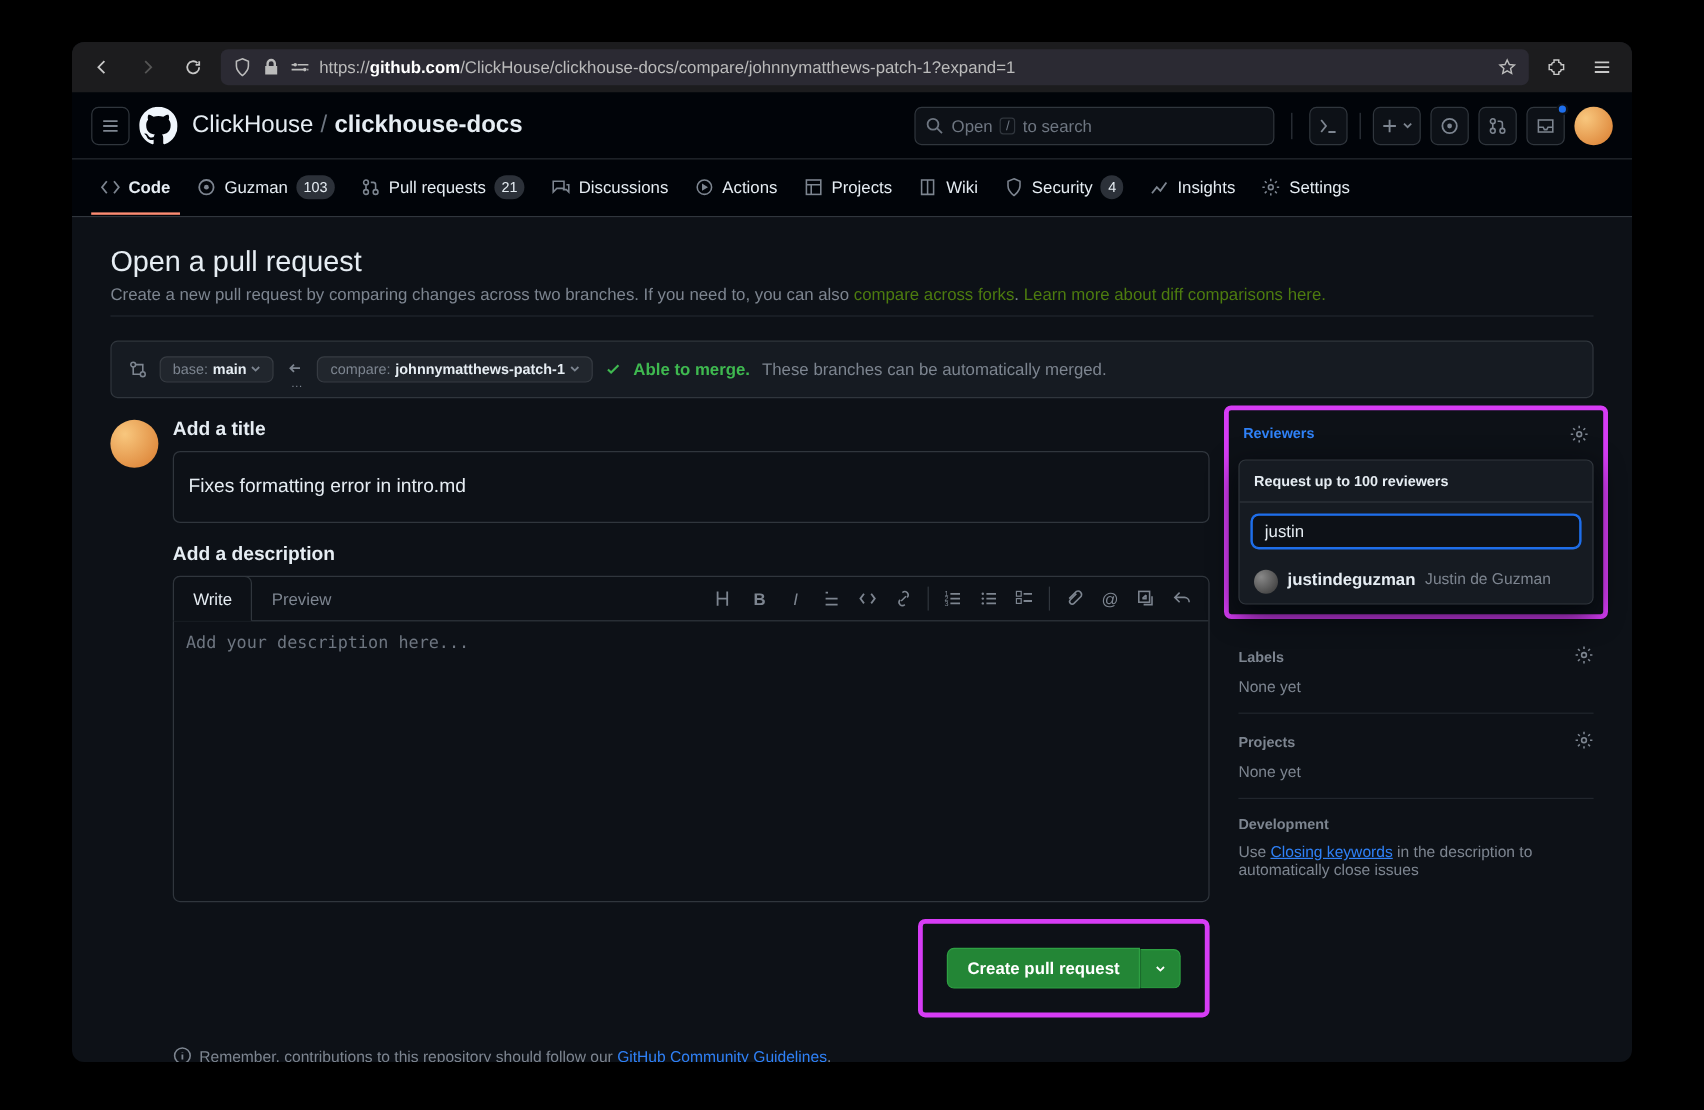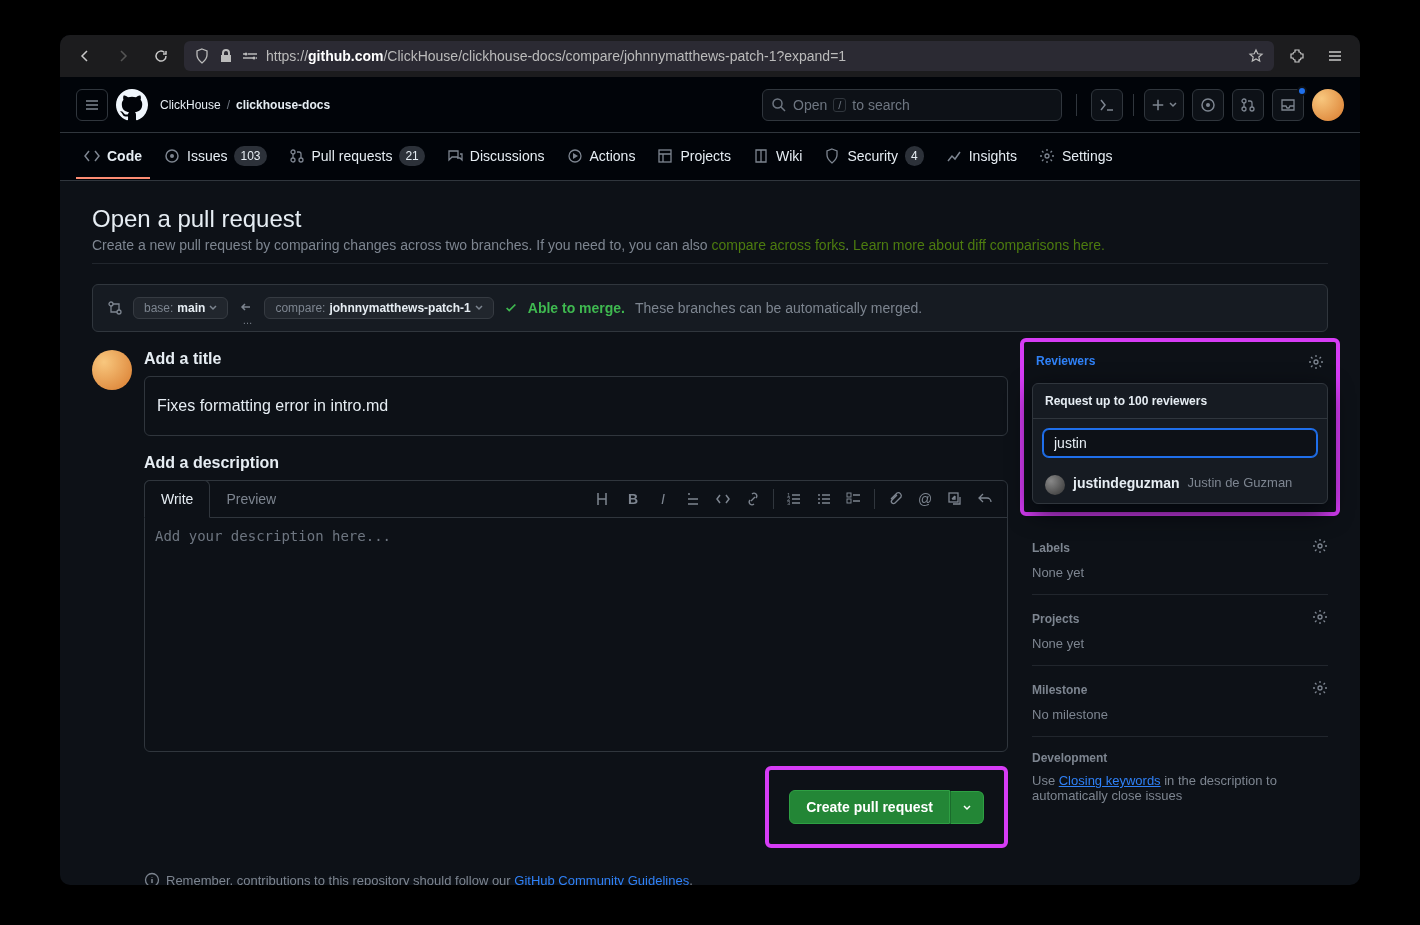--- a/index.html
+++ b/index.html
@@ -12,21 +12,21 @@
 .nav-btn { width:30px; height:30px; display:flex; align-items:center; justify-content:center; color:#c8c8c8; border-radius:6px; cursor:pointer;}
 .nav-btn.dim { color:#555;}
 .url-pill { flex:1; background:#2b2a33; border-radius:6px; height:30px; display:flex; align-items:center; padding:0 10px; gap:8px; color:#bbb;}
 .url-txt { color:#bbb; font-size:14px; white-space:nowrap; overflow:hidden;}
 .url-txt .host { color:#fff; font-weight:600;}
 .icon-sm svg { width:16px; height:16px; display:block;}
 
 .gh-header { background:#010409; height:56px; display:flex; align-items:center; padding:0 16px; gap:8px; border-bottom:1px solid #30363d;}
 .hamburger { width:32px; height:32px; border:1px solid #30363d; border-radius:6px; display:flex; align-items:center; justify-content:center; color:#7d8590;}
 .gh-logo { color:#f0f6fc; width:32px; height:32px;}
-.breadcrumb { color:#e6edf3; display:flex; align-items:center; gap:6px; font-size:12px; margin-left:4px;}
+.breadcrumb { color:#e6edf3; display:flex; align-items:center; gap:6px; font-size:20px; margin-left:4px;}
 .breadcrumb .sep { color:#6e7681;}
 .bc-main { font-weight:600;}
 .spacer { flex:1;}
 .search-box { width:300px; height:32px; background:#0d1117; border:1px solid #30363d; border-radius:6px; display:flex; align-items:center; padding:0 8px; gap:6px; color:#6e7681;}
 .kbd { border:1px solid #30363d; border-radius:3px; padding:0 4px; font-size:11px; color:#6e7681;}
 .hbtn { height:32px; min-width:32px; border:1px solid #30363d; border-radius:6px; background:#0d1117; display:flex; align-items:center; justify-content:center; color:#7d8590; padding:0 6px; gap:4px;}
 .avatar { width:32px; height:32px; border-radius:50%; background: radial-gradient(circle at 30% 30%, #f8c77e, #d97b2e); position:relative;}
 .dot { width:10px; height:10px; background:#1f6feb; border-radius:50%; position:absolute; top:-2px; right:-2px; border:2px solid #010409;}
 
 .tabs { background:#010409; height:48px; display:flex; align-items:center; padding:0 16px; gap:6px; border-bottom:1px solid #30363d;}
@@ -213,21 +213,21 @@
         <svg viewBox="0 0 16 16">
           <path d="M5 3L1 8l4 5M11 3l4 5-4 5" stroke="currentColor" fill="none" stroke-width="1.5"></path>
         </svg>
         <span>Code</span>
       </div>
     <div class="tab">
         <svg viewBox="0 0 16 16">
           <circle cx="8" cy="8" r="6" stroke="currentColor" fill="none" stroke-width="1.5"></circle>
           <circle cx="8" cy="8" r="2"></circle>
         </svg>
-        <span>Issues</span>
+        <span>Guzman</span>
         <span class="counter">103</span>
       </div>
     <div class="tab">
         <svg viewBox="0 0 16 16">
           <circle cx="4" cy="4" r="2" stroke="currentColor" fill="none" stroke-width="1.3"></circle>
           <circle cx="4" cy="12" r="2" stroke="currentColor" fill="none" stroke-width="1.3"></circle>
           <circle cx="12" cy="12" r="2" stroke="currentColor" fill="none" stroke-width="1.3"></circle>
           <path d="M4 6v4M12 10V6a2 2 0 00-2-2H8" stroke="currentColor" fill="none" stroke-width="1.3"></path>
         </svg>
         <span>Pull requests</span>
@@ -461,30 +461,20 @@
         <div class="side-section">
           <div class="side-head">
               <span>Projects</span>
               <span><svg viewBox="0 0 16 16" width="16" height="16">
                   <circle cx="8" cy="8" r="2" stroke="currentColor" fill="none" stroke-width="1.3"></circle>
                   <path d="M8 1v2M8 13v2M1 8h2M13 8h2M3 3l1.5 1.5M11.5 11.5L13 13M13 3l-1.5 1.5M4.5 11.5L3 13" stroke="currentColor" stroke-width="1.3"></path>
                 </svg></span>
             </div>
           <div class="side-body">None yet</div>
         </div>
-        <div class="side-section">
-          <div class="side-head">
-              <span>Milestone</span>
-              <span><svg viewBox="0 0 16 16" width="16" height="16">
-                  <circle cx="8" cy="8" r="2" stroke="currentColor" fill="none" stroke-width="1.3"></circle>
-                  <path d="M8 1v2M8 13v2M1 8h2M13 8h2M3 3l1.5 1.5M11.5 11.5L13 13M13 3l-1.5 1.5M4.5 11.5L3 13" stroke="currentColor" stroke-width="1.3"></path>
-                </svg></span>
-            </div>
-          <div class="side-body">No milestone</div>
-        </div>
         <div class="side-section" style="border-bottom:none;">
           <div class="side-head">
               <span>Development</span>
             </div>
           <div class="side-body">
             <span>Use </span><a href="#">Closing keywords</a><span> in the description to automatically close issues</span>
           </div>
         </div>
       </div>
     </div>

